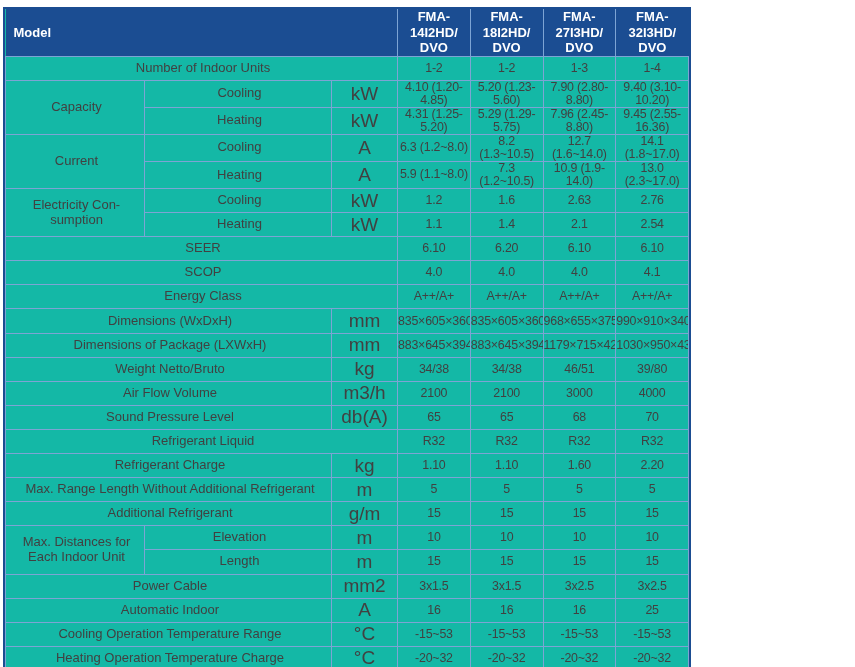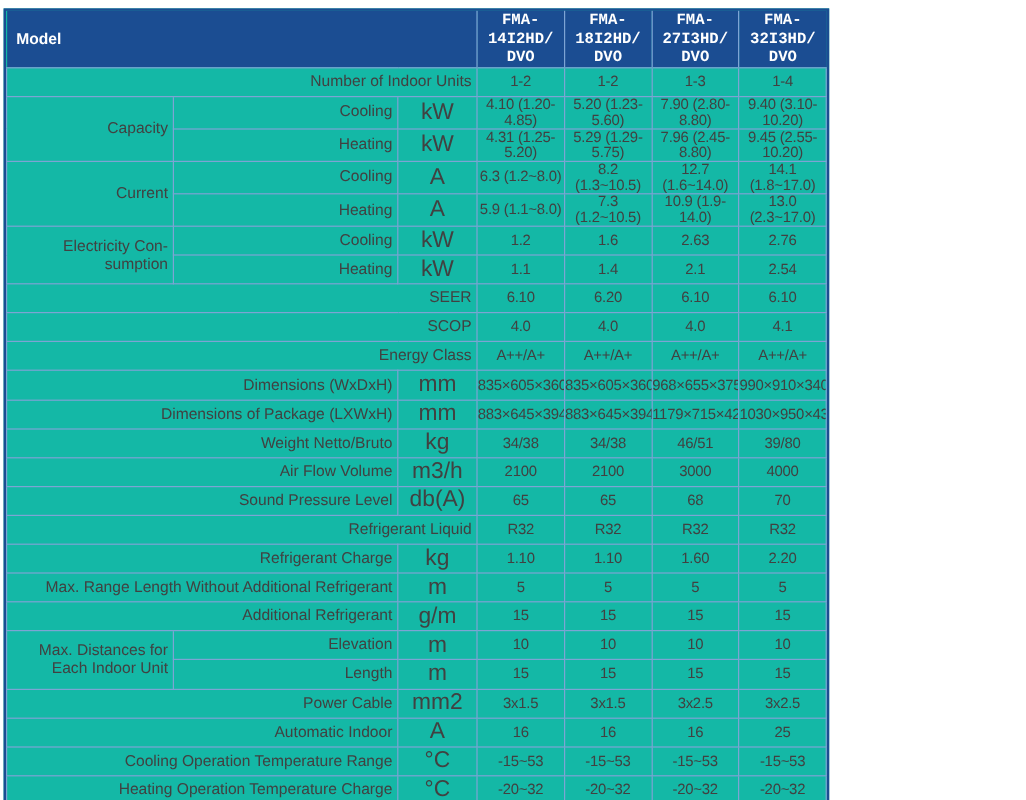--- a/index.html
+++ b/index.html
@@ -37,36 +37,35 @@
   }
   th.model-label {
     text-align: left;
     padding-left: 8px;
   }
   th.model-col {
     text-align: center;
     white-space: pre-line;
     line-height: 1.2;
     border-left: 1.2px solid #7da4d4;
-    font-family: Liberation Mono, monospace;
   }
   
   tbody td {
     border: 1.4px solid #7da4d4;
     color: #414141;
     font-size: 12.4px;
     height: 23.1px;
     padding: 0;
     text-align: center;
     vertical-align: middle;
     line-height: 1.05;
     overflow: hidden;
   }
   td.lbl, td.sub {
-    text-align: right;
+    text-align: center;
     padding: 0 4px 0 7px;
     font-size: 13px;
     white-space: pre-line;
     line-height: 1.15;
   }
   td.unit { font-size: 19px; }
   td.val { letter-spacing: -0.2px; }
 </style>
 </head>
 <body>
@@ -111,21 +110,21 @@
           <td class="val">5.20 (1.23-5.60)</td>
           <td class="val">7.90 (2.80-8.80)</td>
           <td class="val">9.40 (3.10-10.20)</td>
         </tr>
         <tr>
           <td class="sub">Heating</td>
           <td class="unit">kW</td>
           <td class="val">4.31 (1.25-5.20)</td>
           <td class="val">5.29 (1.29-5.75)</td>
           <td class="val">7.96 (2.45-8.80)</td>
-          <td class="val">9.45 (2.55-10.20)</td>
+          <td class="val">9.45 (2.55-16.36)</td>
         </tr>
         <tr>
           <td class="lbl" rowspan="2">Current</td>
           <td class="sub">Cooling</td>
           <td class="unit">A</td>
           <td class="val">6.3 (1.2~8.0)</td>
           <td class="val">8.2 (1.3~10.5)</td>
           <td class="val">12.7 (1.6~14.0)</td>
           <td class="val">14.1 (1.8~17.0)</td>
         </tr>

